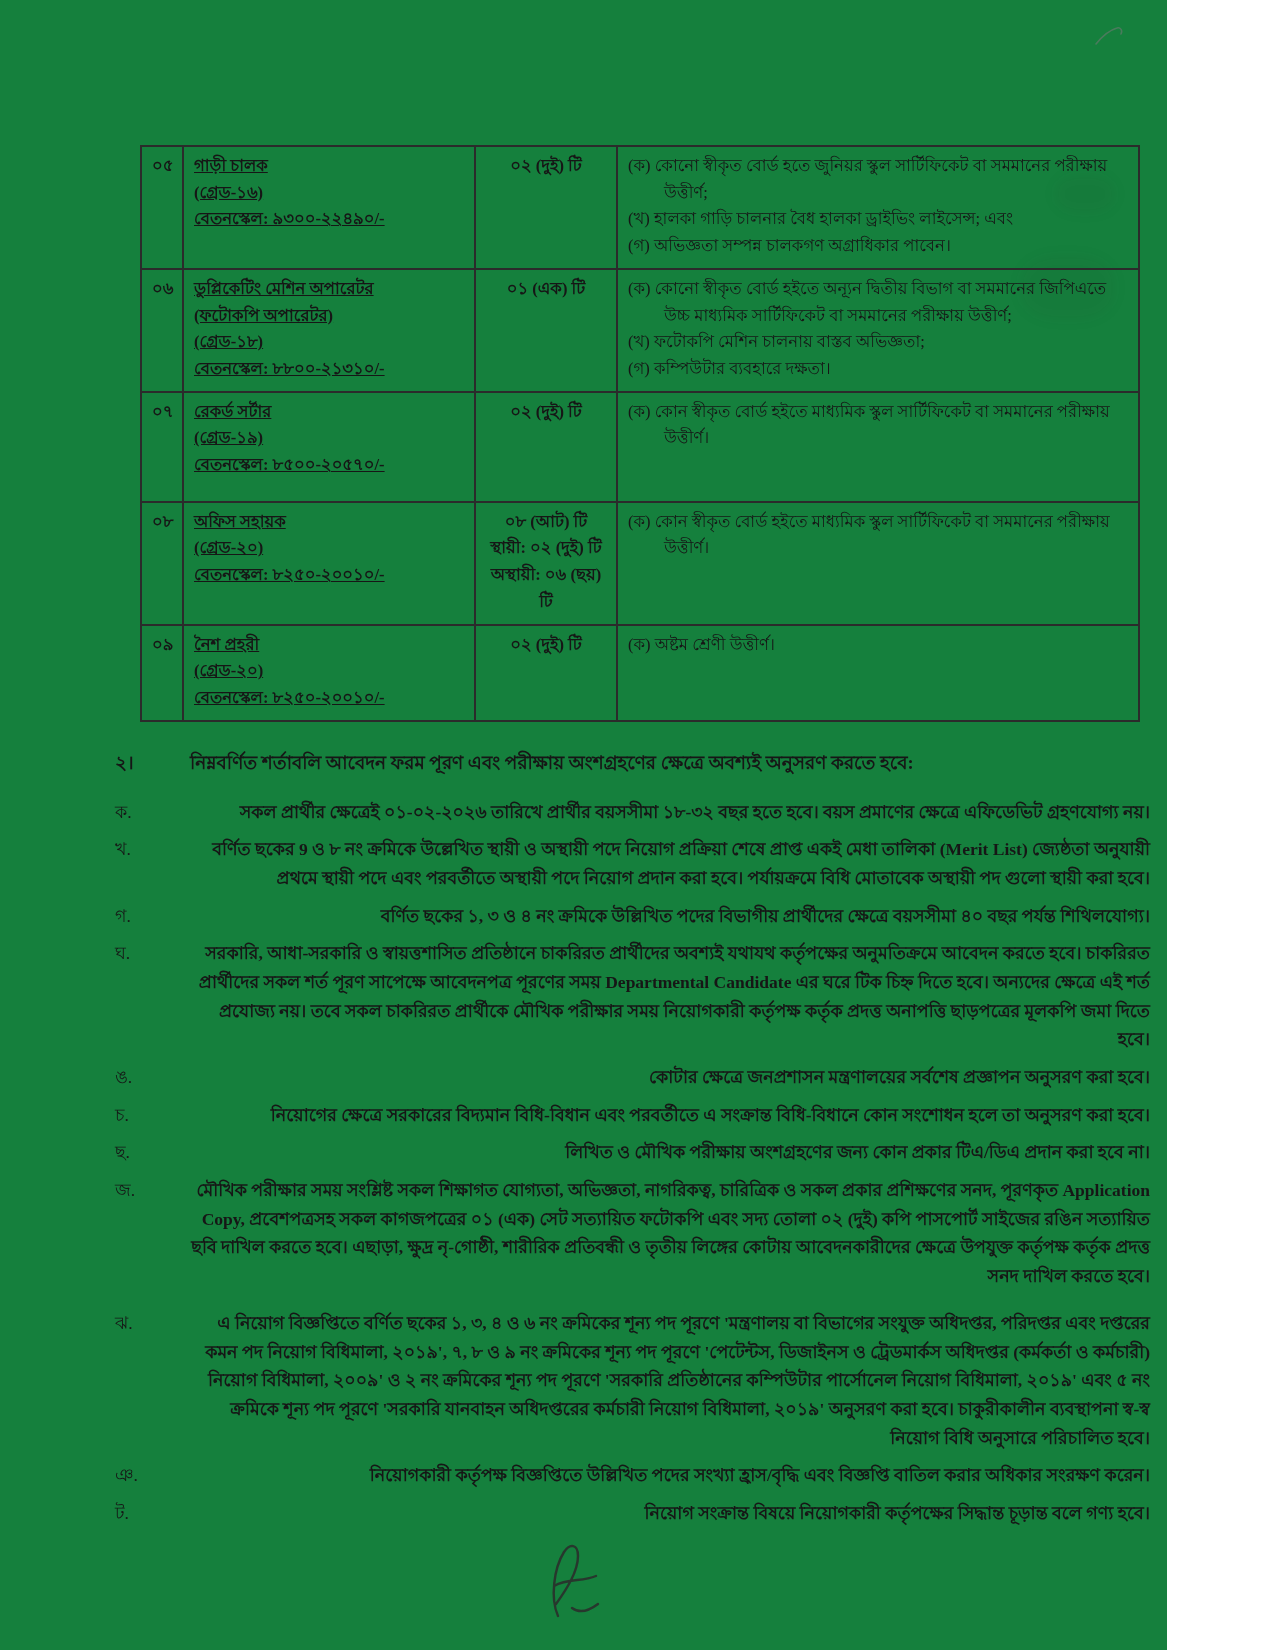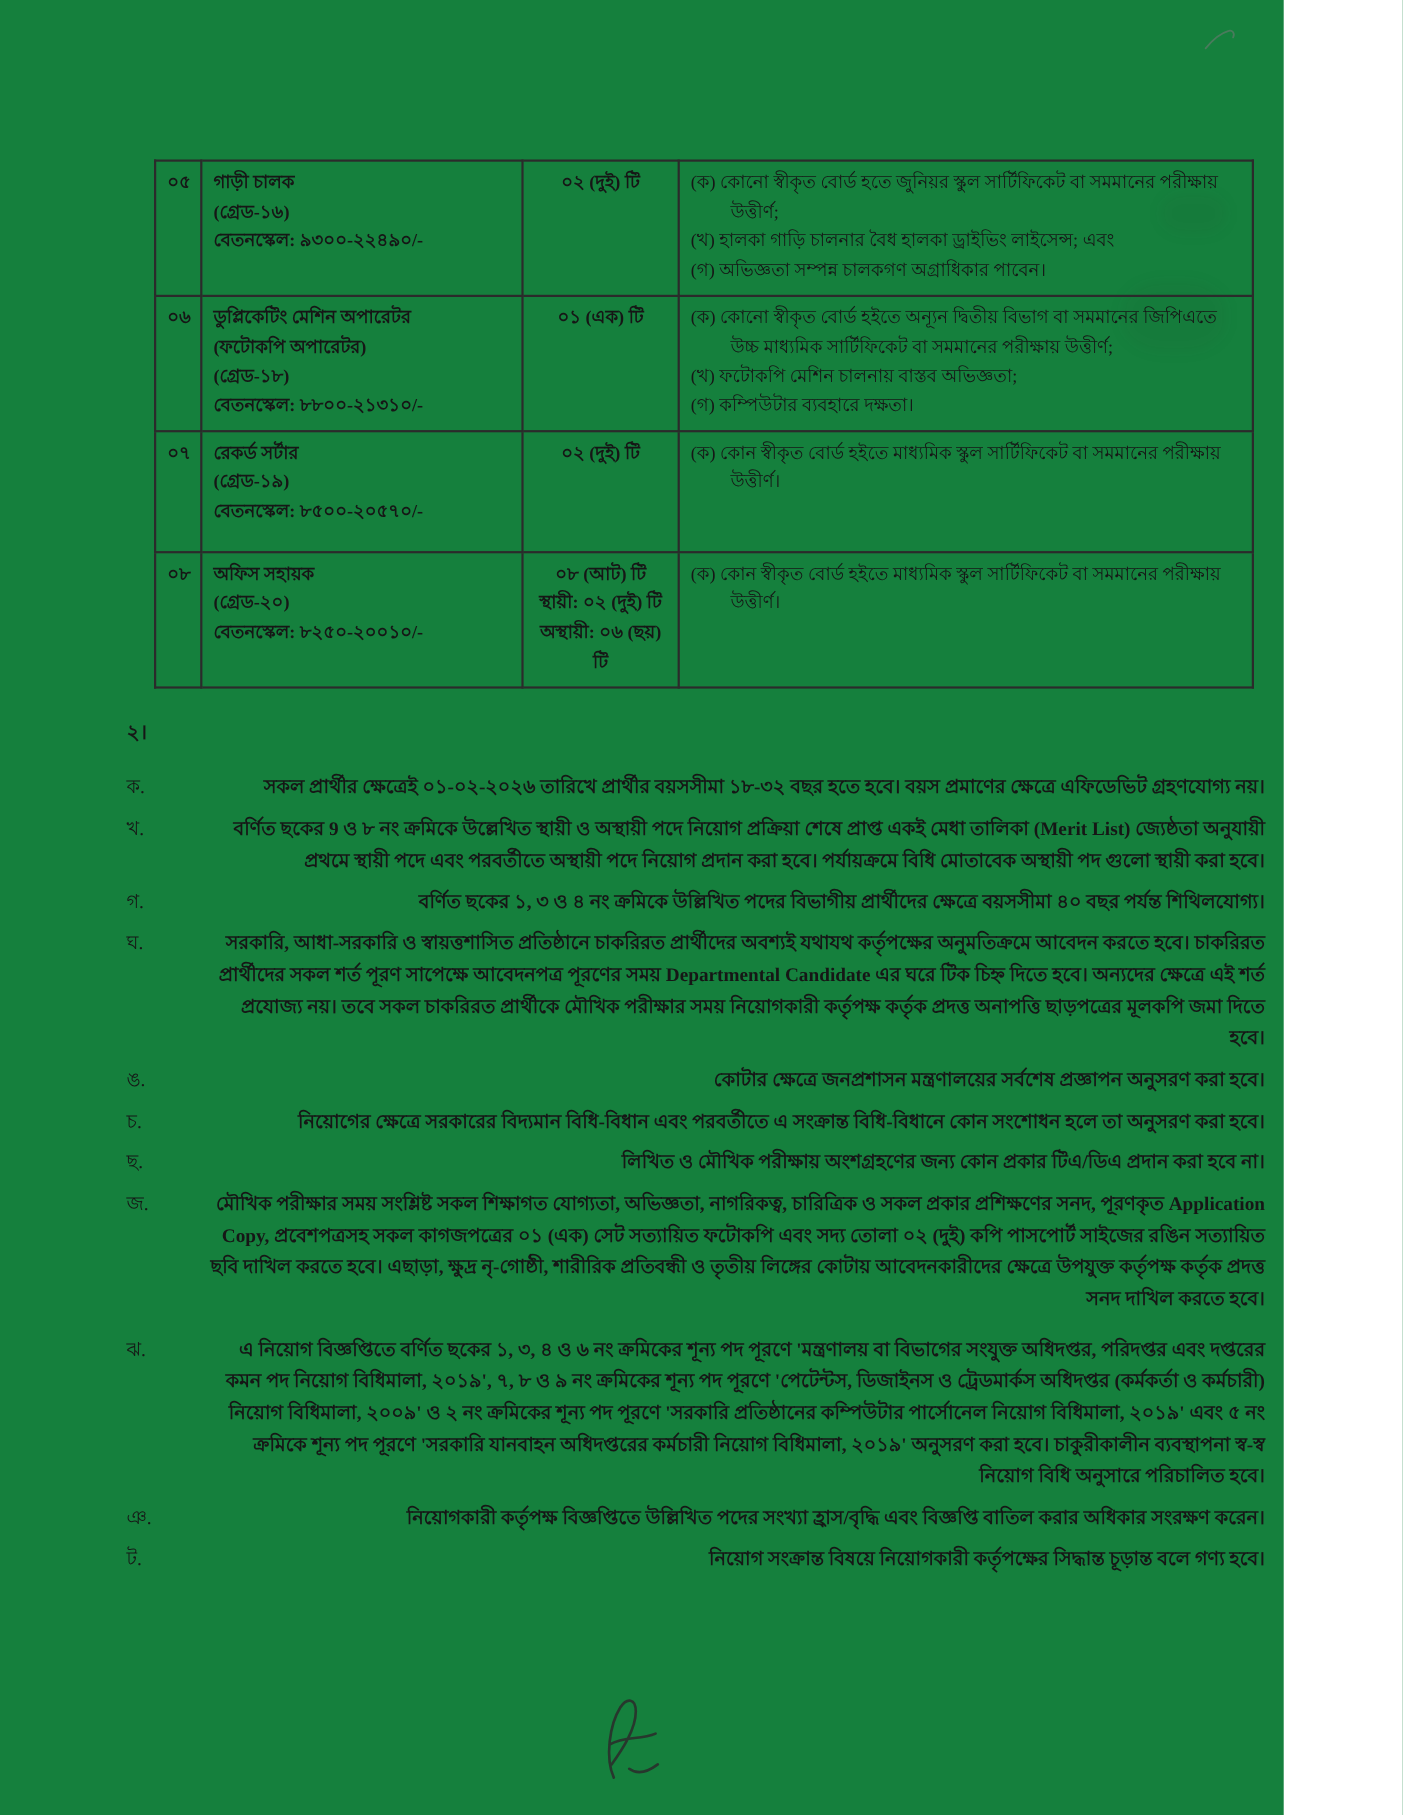--- a/index.html
+++ b/index.html
@@ -27,21 +27,21 @@
     table-layout: fixed;
   }
   .jobs-table td {
     border: 2px solid #2b2b2b;
     padding: 6px 10px 8px 10px;
     vertical-align: top;
     font-size: 16.5px;
     line-height: 1.62;
   }
   .col-serial { width: 42px; text-align: center; font-weight: bold; padding-left: 3px; padding-right: 3px; }
-  .col-position { width: 292px; font-weight: bold; }
+  .col-position { width: 292px; font-weight: bold; text-decoration: underline; }
   .col-count { width: 142px; text-align: center; font-weight: bold; }
   .col-qual { width: 522px; margin-left: 24px; }
   .qual-line { padding-left: 36px; text-indent: -36px; }
   tr.r0 { height: 112px; }
   tr.r1 { height: 112px; }
   tr.r2 { height: 110px; }
   tr.r3 { height: 82px; }
   tr.r4 { height: 88px; }
   
   .conds { margin-top: 28px; width: 1035px; }
@@ -143,28 +143,45 @@
           <td class="col-count">
             <div>০৮ (আট) টি</div>
             <div>স্থায়ী: ০২ (দুই) টি</div>
             <div>অস্থায়ী: ০৬ (ছয়) টি</div>
           </td>
           <td class="col-qual">
             <div class="qual-line">(ক) কোন স্বীকৃত বোর্ড হইতে মাধ্যমিক স্কুল সার্টিফিকেট বা সমমানের পরীক্ষায় উত্তীর্ণ।</div>
           </td>
         </tr>
 
+        <tr class="r4">
+          <td class="col-serial">
+              <div>০৯</div>
+            </td>
+          <td class="col-position">
+            <div>নৈশ প্রহরী</div>
+            <div>(গ্রেড-২০)</div>
+            <div>বেতনস্কেল: ৮২৫০-২০০১০/-</div>
+          </td>
+          <td class="col-count">
+            <div>০২ (দুই) টি</div>
+          </td>
+          <td class="col-qual">
+            <div class="qual-line">(ক) অষ্টম শ্রেণী উত্তীর্ণ।</div>
+          </td>
+        </tr>
 
       </tbody>
     </table>
 
     <div class="conds">
 
       <div class="cond-head">
         <div class="cond-num">২।</div>
+        <div class="cond-title">নিম্নবর্ণিত শর্তাবলি আবেদন ফরম পূরণ এবং পরীক্ষায় অংশগ্রহণের ক্ষেত্রে অবশ্যই অনুসরণ করতে হবে:</div>
       </div>
 
       <div class="cond-item">
         <div class="cond-label">ক.</div>
         <div class="cond-text">সকল প্রার্থীর ক্ষেত্রেই ০১-০২-২০২৬ তারিখে প্রার্থীর বয়সসীমা ১৮-৩২ বছর হতে হবে। বয়স প্রমাণের ক্ষেত্রে এফিডেভিট গ্রহণযোগ্য নয়।</div>
       </div>
       <div class="cond-item">
         <div class="cond-label">খ.</div>
         <div class="cond-text">বর্ণিত ছকের 9 ও ৮ নং ক্রমিকে উল্লেখিত স্থায়ী ও অস্থায়ী পদে নিয়োগ প্রক্রিয়া শেষে প্রাপ্ত একই মেধা তালিকা (Merit List) জ্যেষ্ঠতা অনুযায়ী প্রথমে স্থায়ী পদে এবং পরবর্তীতে অস্থায়ী পদে নিয়োগ প্রদান করা হবে। পর্যায়ক্রমে বিধি মোতাবেক অস্থায়ী পদ গুলো স্থায়ী করা হবে।</div>
       </div>

